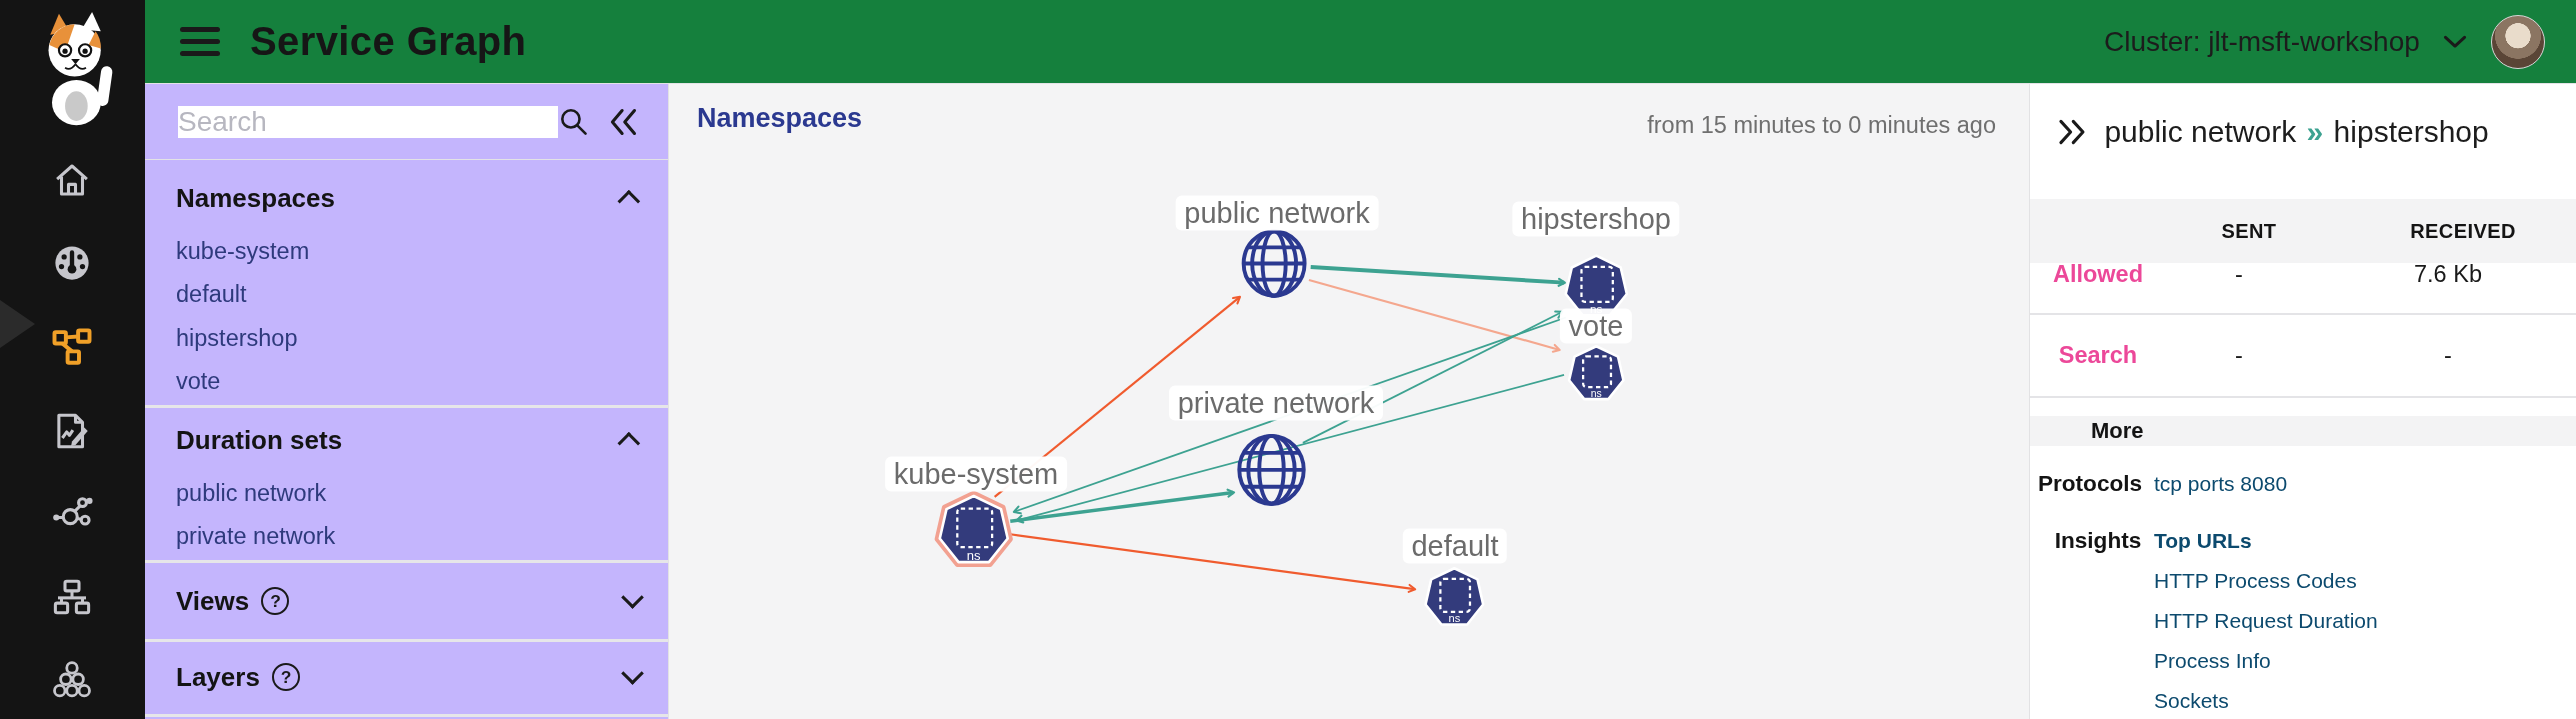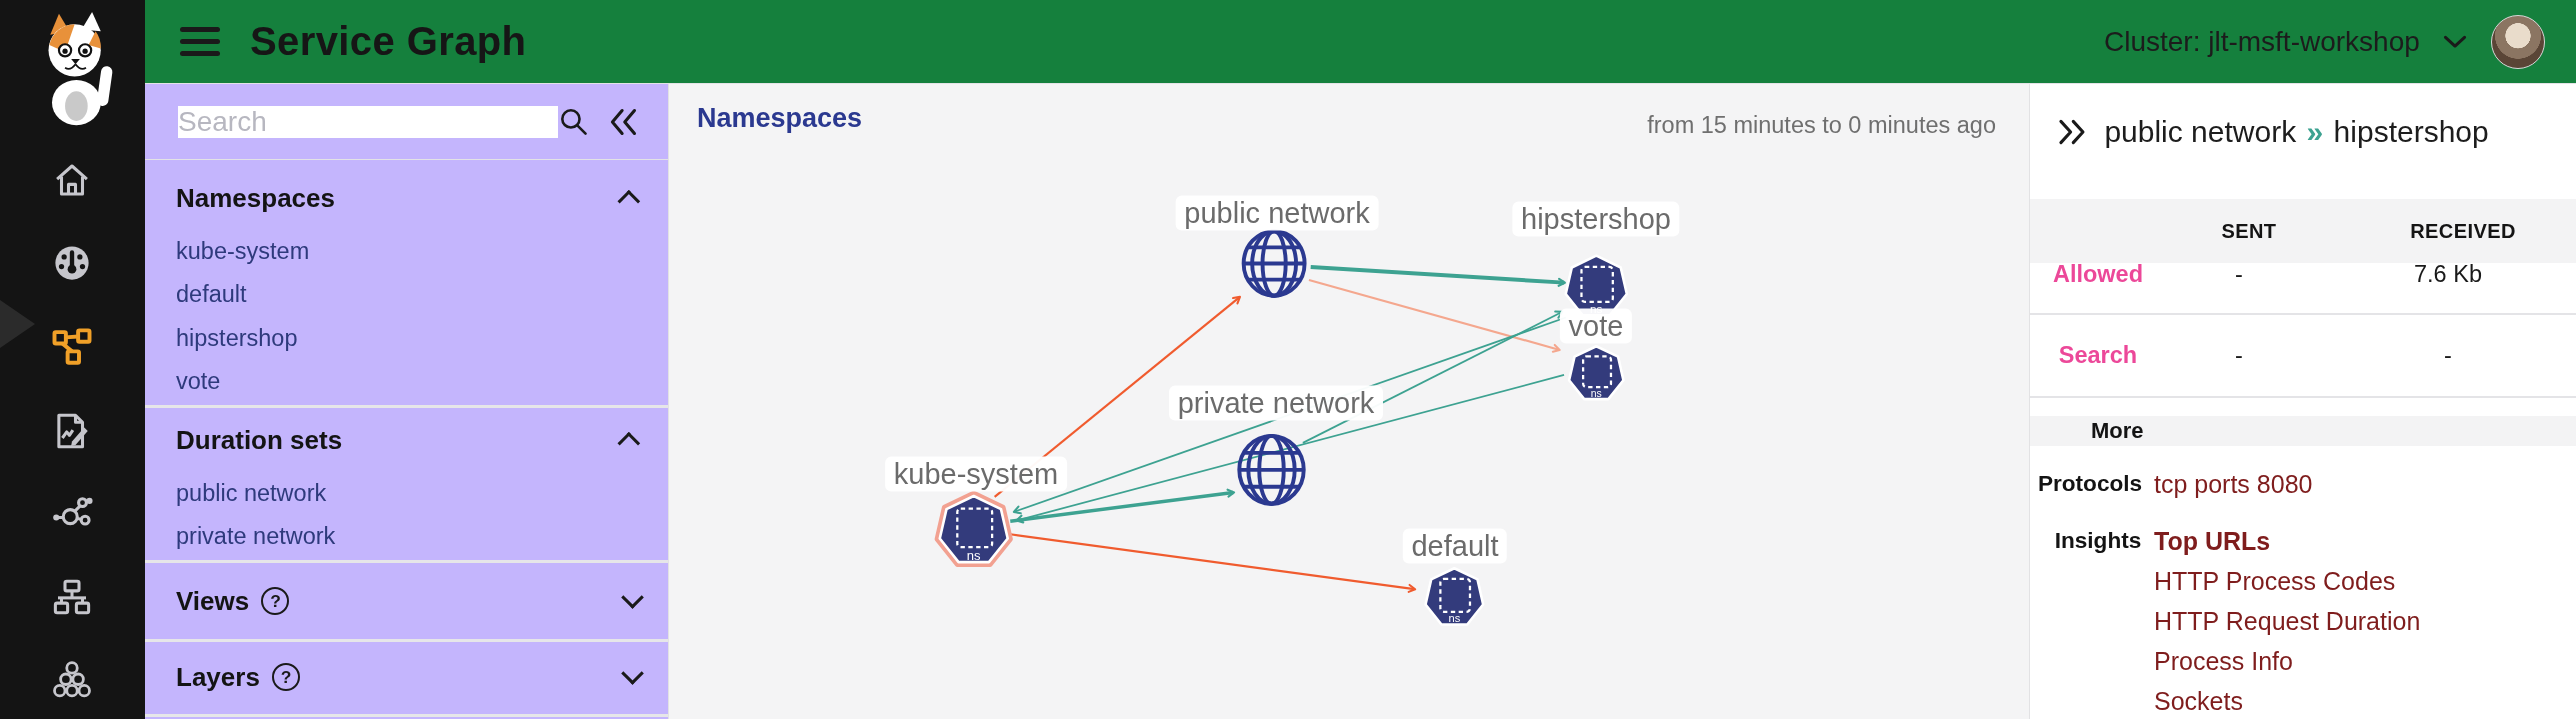--- a/index.html
+++ b/index.html
@@ -56,21 +56,21 @@
   .crumb-row { position:absolute; left:0; top:31px; width:100%; display:flex; align-items:center; padding:0 26px; gap:17.4px; }
   .crumb-text { font-size:30px; font-weight:500; color:#1d1d1d; display:flex; align-items:center; gap:8.7px; }
   .crumb-sep { font-size:30px; font-weight:700; margin:0 1.7px; }
   .band { position:absolute; left:0; width:100%; background:#f3f3f4; }
   .col-head { position:absolute; transform:translate(-50%,-50%); font-size:20px; font-weight:700; color:#141414; letter-spacing:0.4px; }
   .stat-label { position:absolute; transform:translate(-50%,-50%); font-size:23.5px; font-weight:700; color:#ec4899; }
   .stat-val { position:absolute; transform:translate(-50%,-50%); font-size:23.5px; color:#1a1a1a; }
   .p-div { position:absolute; left:0; width:100%; height:1.7px; background:#e4e4e7; }
   .more-title { position:absolute; left:61px; transform:translateY(-50%); font-size:22px; font-weight:700; color:#141414; }
   .kv-label { position:absolute; transform:translate(-50%,-50%); font-size:22.6px; font-weight:700; color:#141414; }
-  .kv-val { position:absolute; transform:translateY(-50%); font-size:25px; color:#7f1d1d; }
+  .kv-val { position:absolute; transform:translateY(-50%); font-size:21px; color:#0c4a6e; }
 </style>
 </head>
 <body>
 
 <div id="app">
 
   <nav class="rail">
     <svg width="96" height="122" viewBox="0 0 110 140" style="position:absolute;left:31px;top:5.2px;">
       <ellipse cx="52" cy="112" rx="28" ry="26" fill="#ffffff"></ellipse>
       <ellipse cx="52" cy="116" rx="13" ry="17" fill="#c9c9c9"></ellipse>

